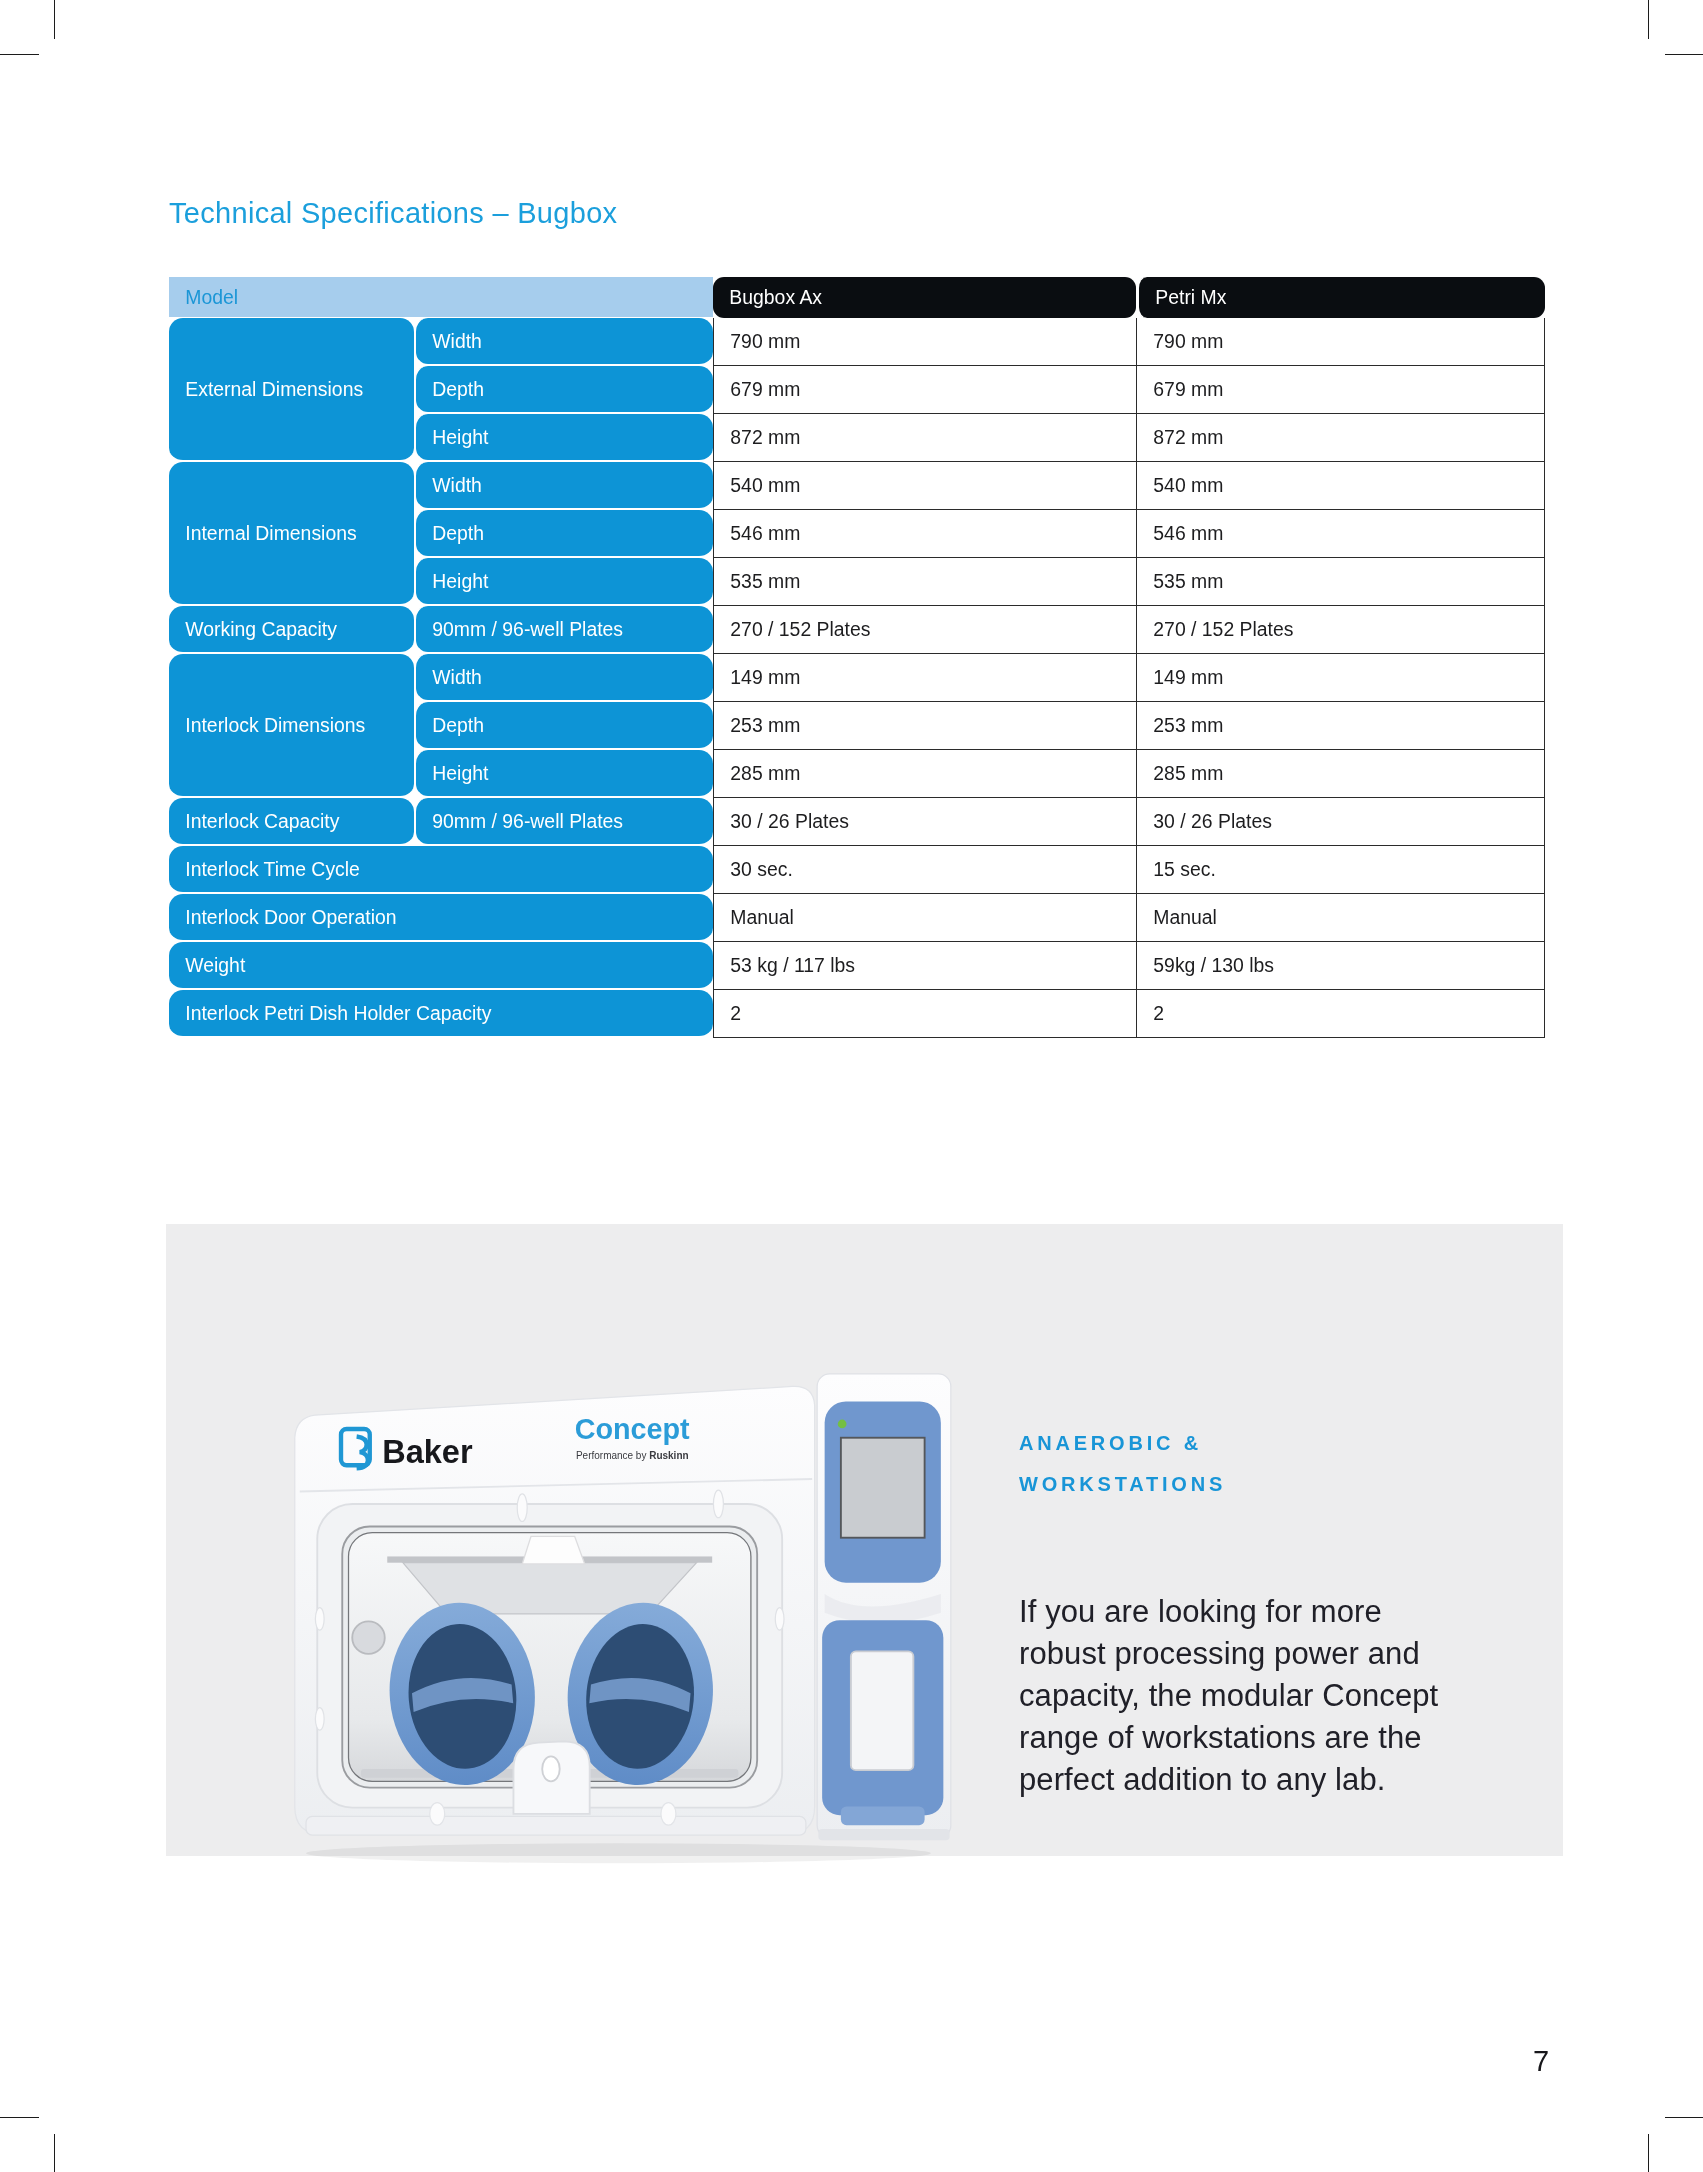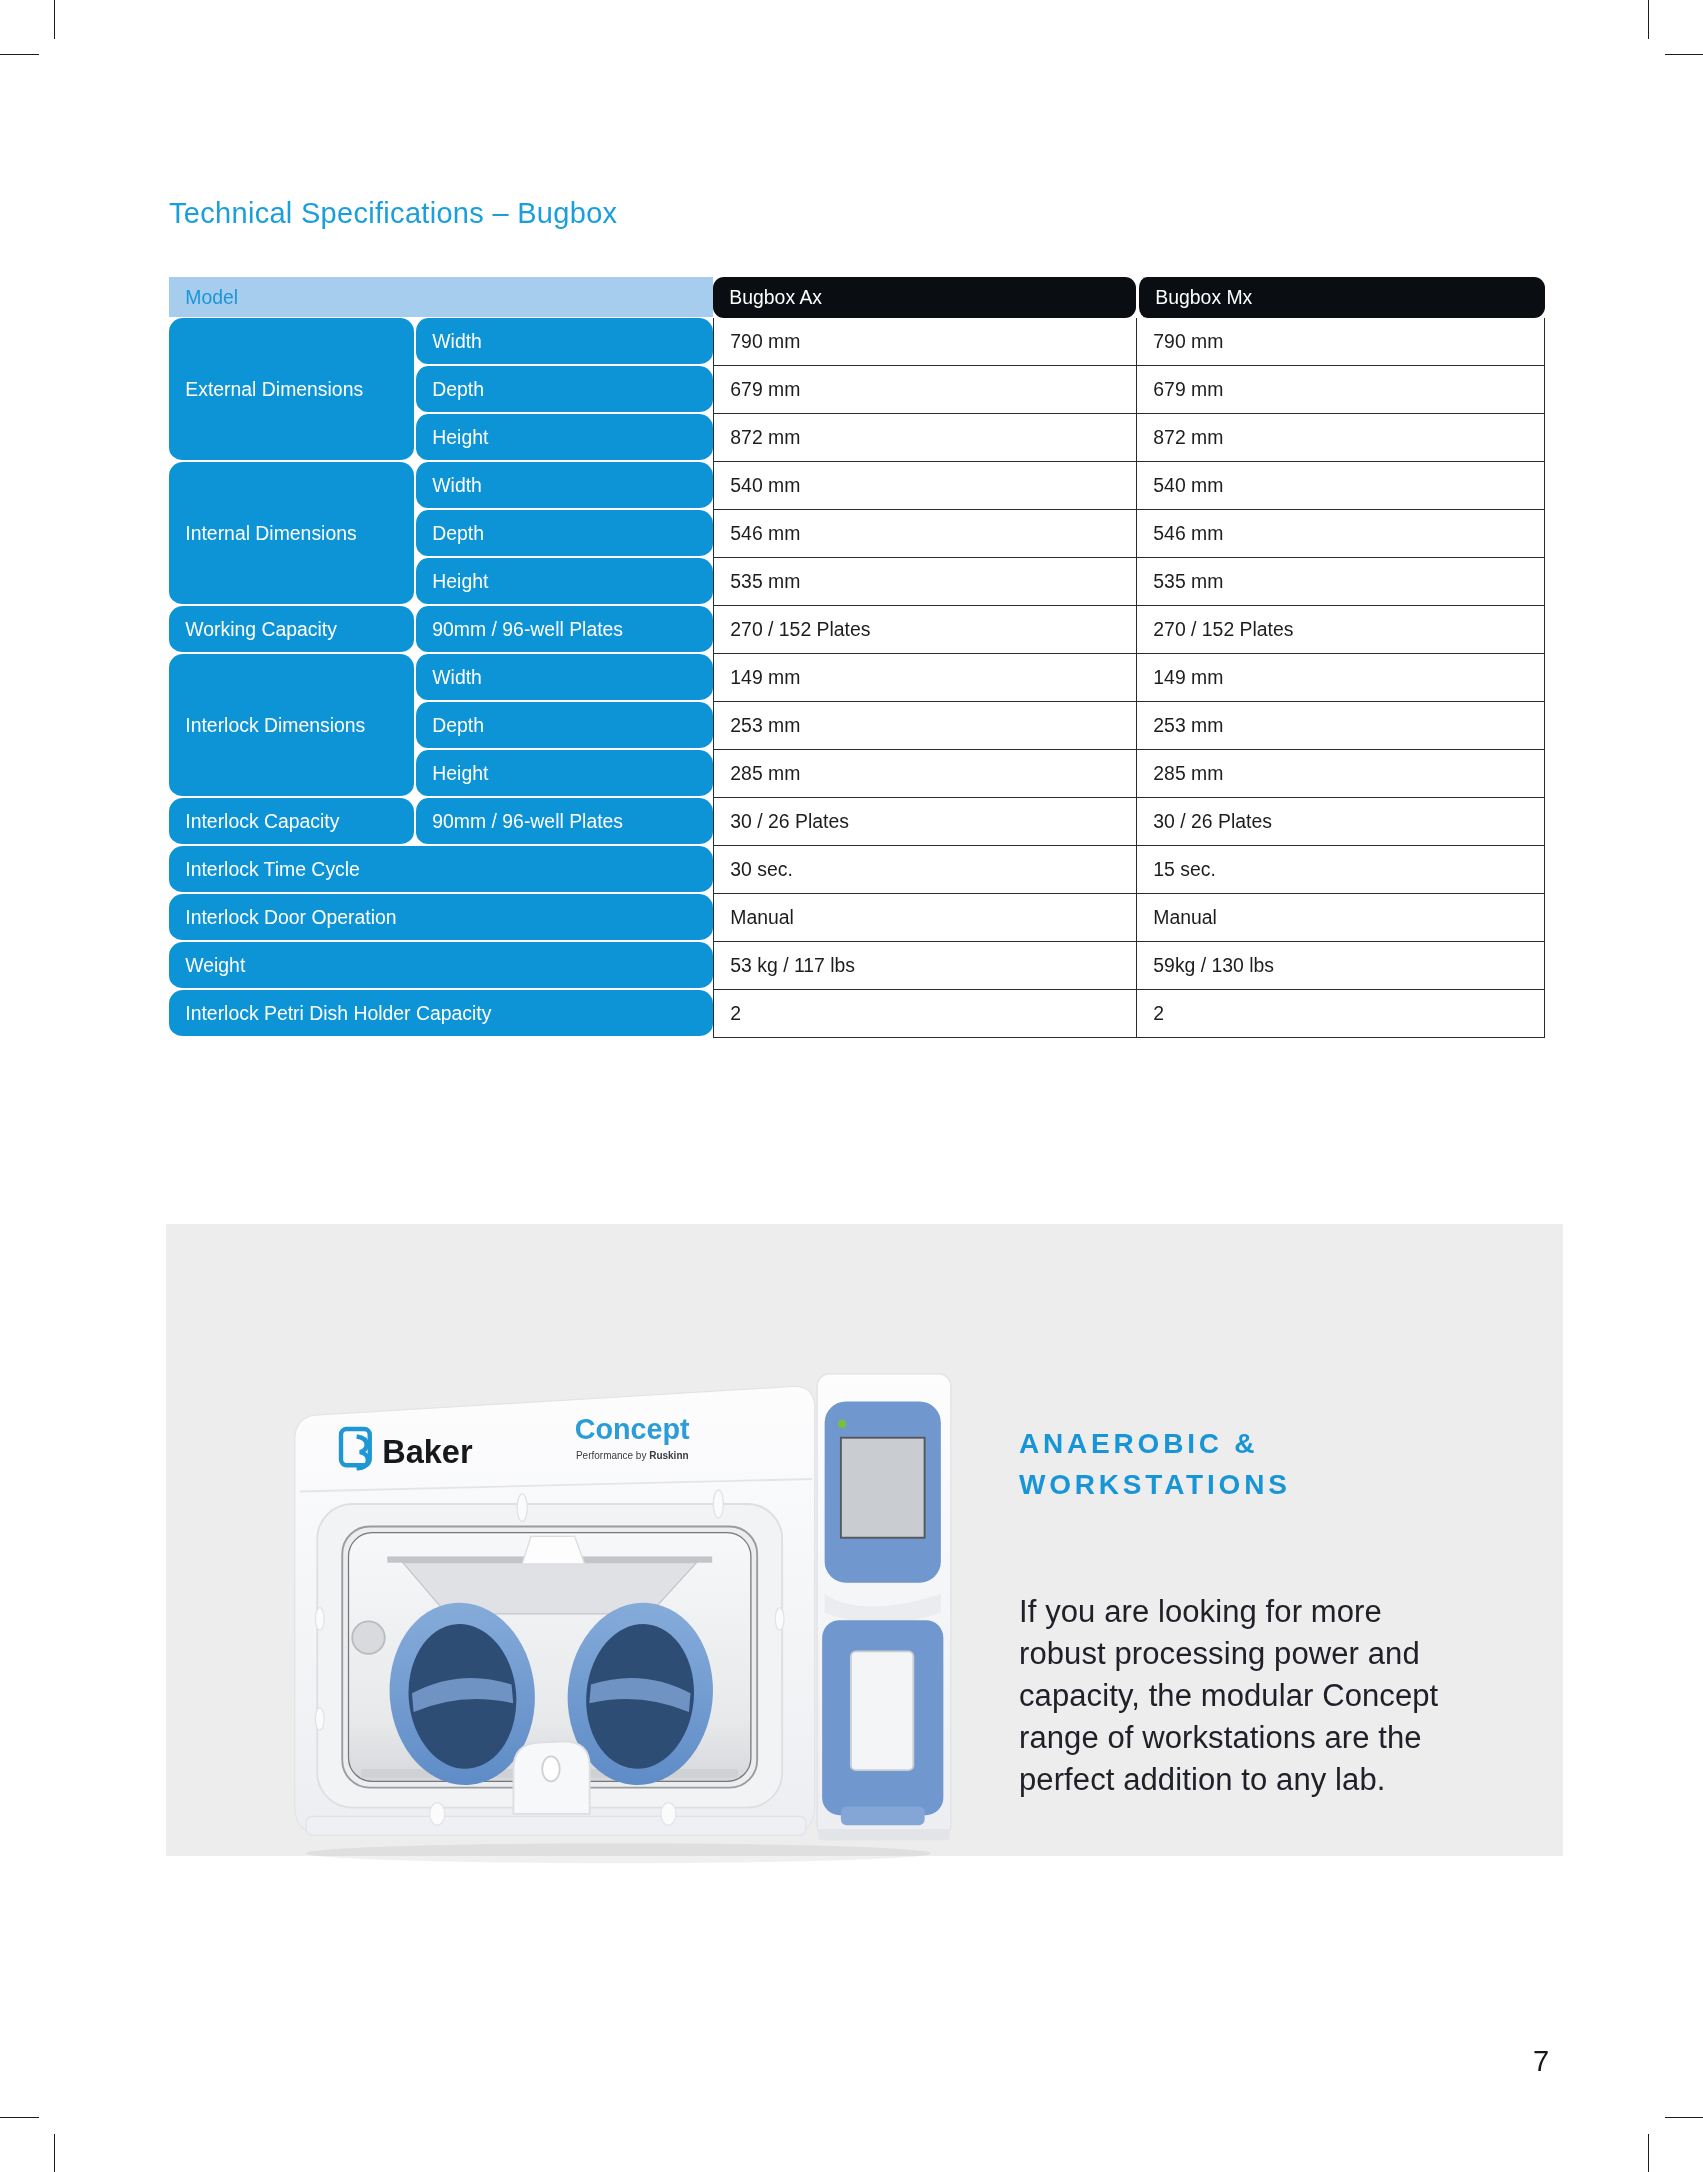--- a/index.html
+++ b/index.html
@@ -56,21 +56,21 @@
   
   .promo{
     position:absolute;left:166px;top:1224px;
     width:1397px;height:632px;
     background:#ededee;
   }
   .device-svg{position:absolute;left:115px;top:145px;width:678px;height:503px;}
   .promo-text{position:absolute;left:853px;top:199px;width:475px;}
   .promo-heading{
     color:#1895d7;font-weight:bold;
-    font-size:28px;line-height:41px;letter-spacing:3.8px;
+    font-size:20px;line-height:41px;letter-spacing:3.8px;
   }
   .promo-body{
     margin-top:86px;
     color:#202028;font-size:31px;line-height:42px;
     letter-spacing:0.1px;max-width:431px;
   }
 
   
   .page-number{
     position:absolute;left:1533px;top:2045px;
@@ -98,21 +98,21 @@
       <colgroup>
         <col style="width:245px">
           <col style="width:299px">
         <col style="width:423px">
           <col style="width:409px">
       </colgroup>
       <tbody>
           <tr class="hdr-row">
             <td class="cell-model" colspan="2">Model</td>
             <td class="cell-black">Bugbox Ax</td>
-            <td class="cell-black sep">Bugbox Mx</td>
+            <td class="cell-black sep">Petri Mx</td>
           </tr>
           <tr class="data-row">
             <td class="cell-label" rowspan="3">External Dimensions</td>
             <td class="cell-sublabel">Width</td>
             <td class="cell-value">790 mm</td>
             <td class="cell-value last">790 mm</td>
           </tr>
           <tr class="data-row">
             <td class="cell-sublabel">Depth</td>
             <td class="cell-value">679 mm</td>

